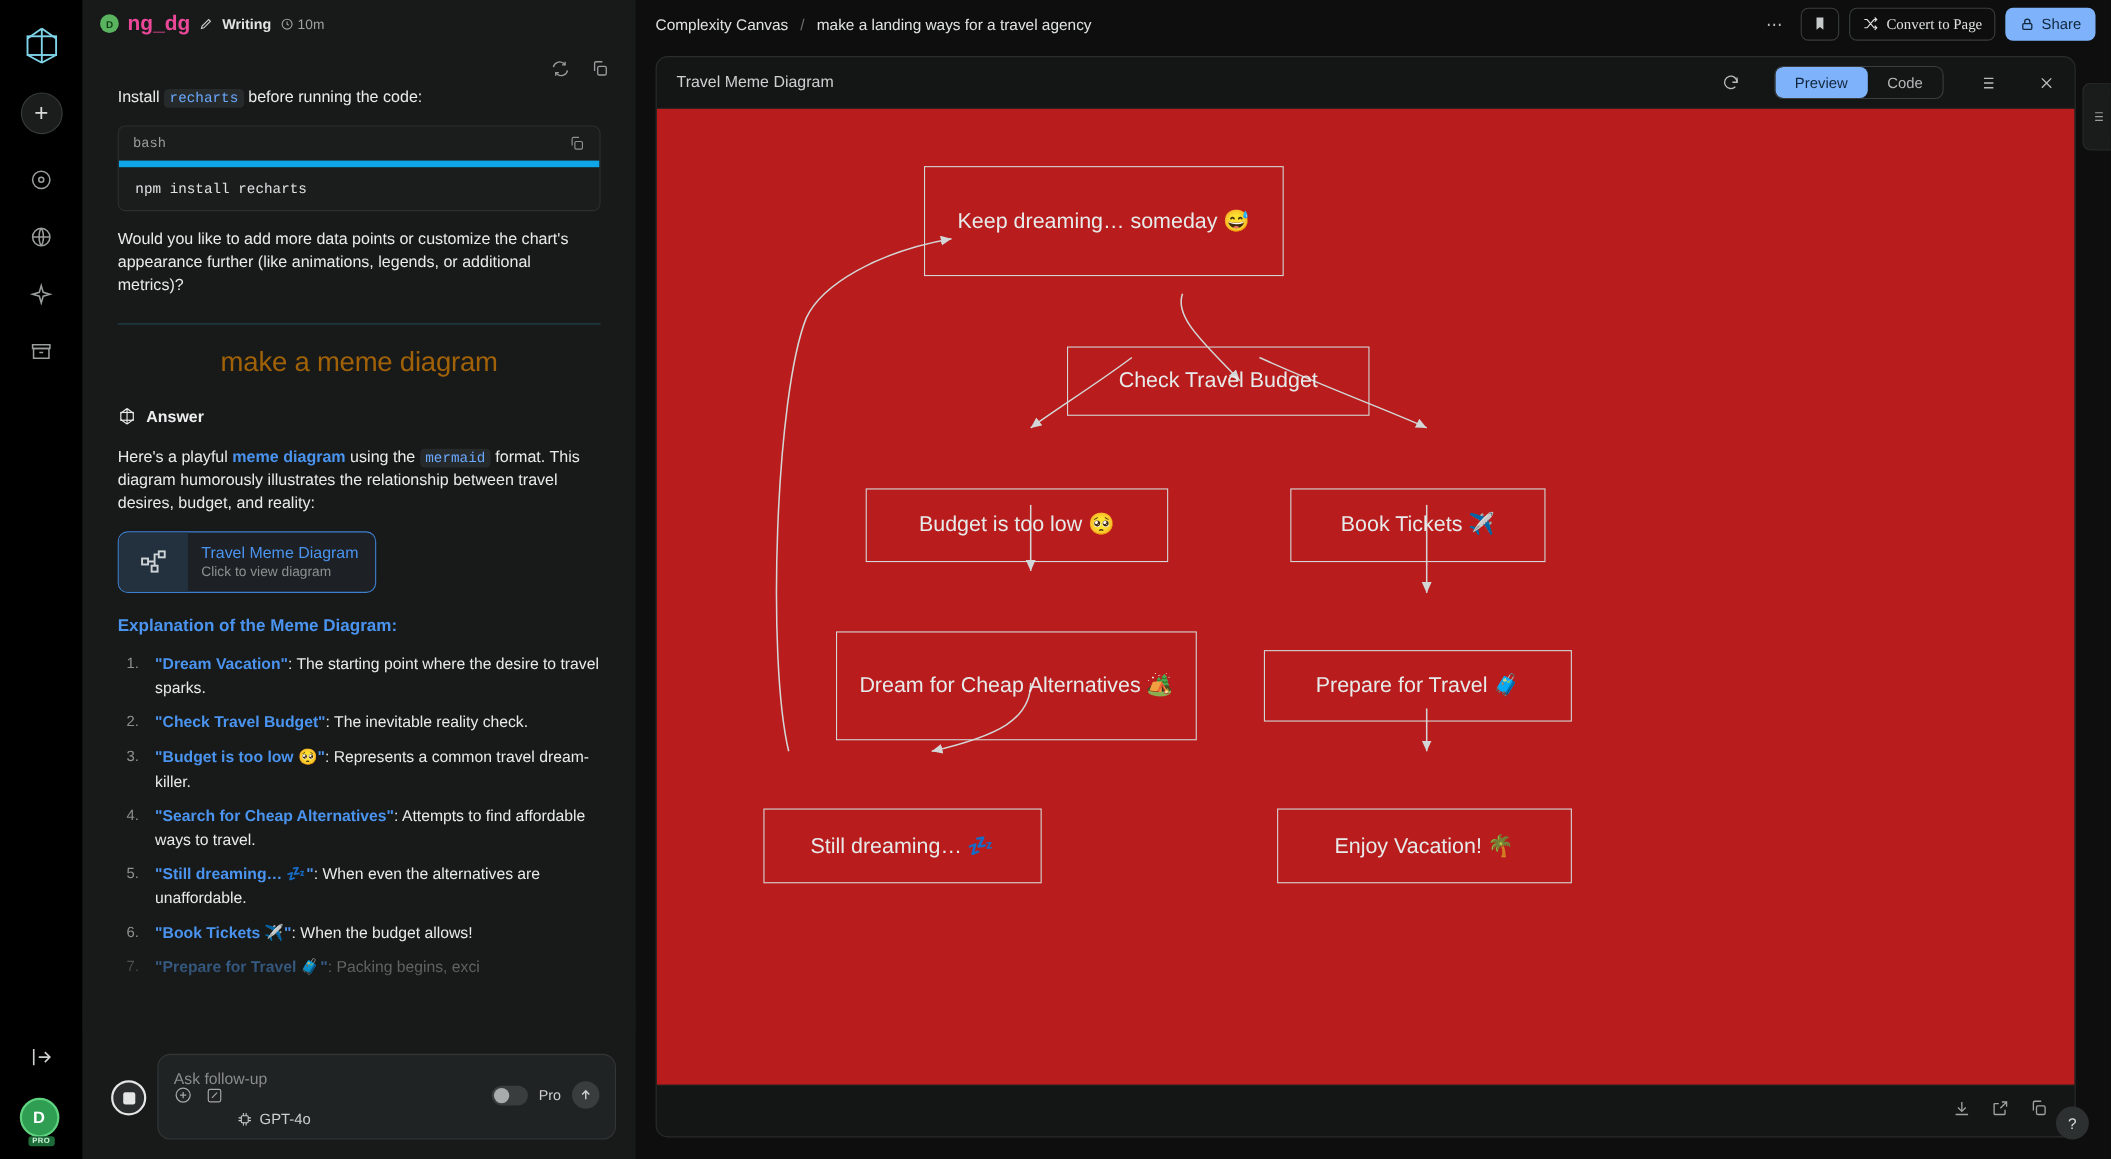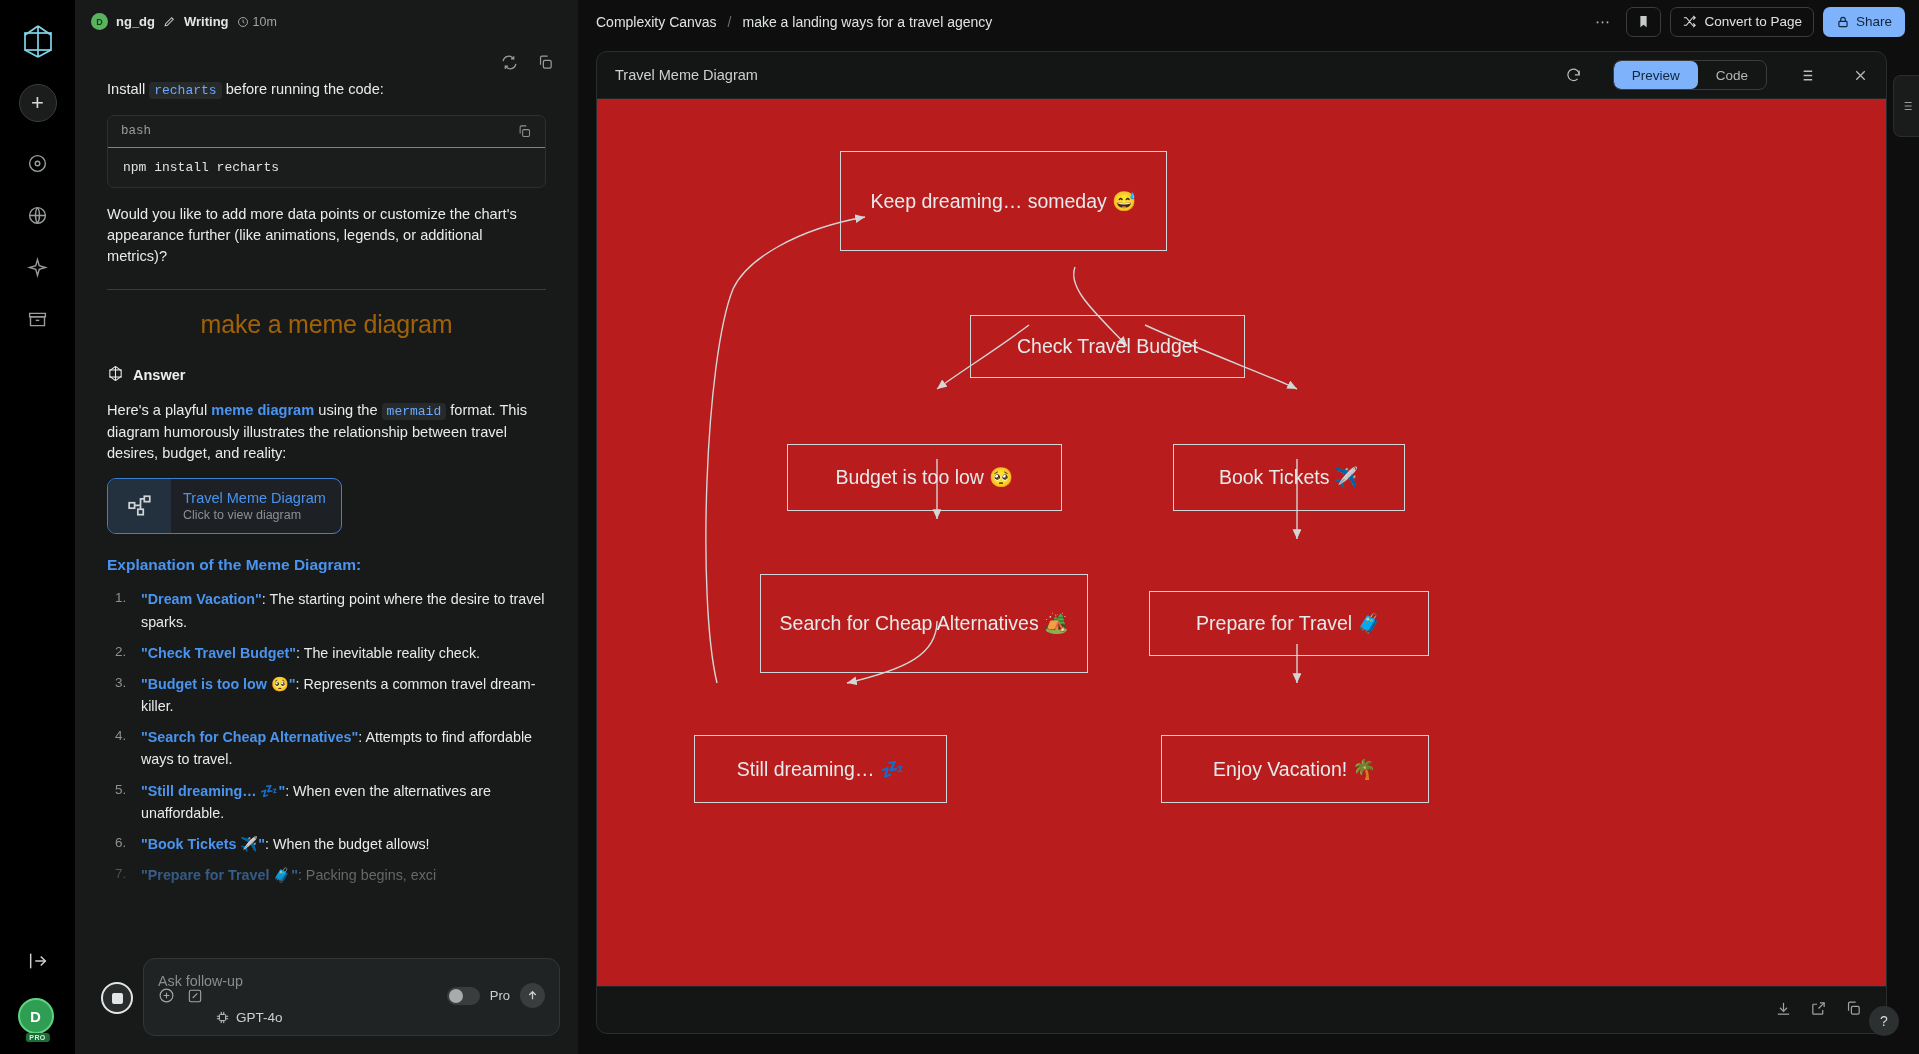--- a/index.html
+++ b/index.html
@@ -54,41 +54,41 @@
   }
   .chat-topbar {
     height: 43px; display: flex; align-items: center; gap: 8px;
     padding: 0 16px; color: #c9cccc; font-size: 13px;
   }
   .chat-topbar .dot-av {
     width: 17px; height: 17px; border-radius: 50%; background: #5ab45f;
     color: #123f16; font-size: 9px; font-weight: 700;
     display: flex; align-items: center; justify-content: center;
   }
-  .chat-topbar .name { font-weight: 700; font-size: 13px; color:#e5e5e5; }
+  .chat-topbar .name { font-weight: 700; font-size: 19px; color:#ec4899; }
   .chat-topbar .sep-icon { color: #c5c8c8; font-size: 11px; display:flex; }
   .chat-topbar .writing { font-weight: 700; font-size: 13px; color:#e3e5e5; }
   .chat-topbar .time { color: #9fa2a2; font-size: 12.5px; display:flex; align-items:center; gap:4px;}
 
   .chat-actions {
     display: flex; gap: 14px; justify-content: flex-end;
     padding: 8px 22px 0 0; color: #9a9d9d;
   }
   .chat-actions .act { width: 22px; height: 22px; display:flex; align-items:center; justify-content:center; }
 
   .chat-body { padding: 6px 32px 0 32px; color: #e9ebeb; }
   .para { font-size: 14.6px; line-height: 1.45; color: #e9ebeb; margin-bottom: 14px; }
   code.inline {
     font-family: "Liberation Mono", monospace; font-size: 13px;
     background: #262a2b; color: #6ba8ff; padding: 1px 5px; border-radius: 4px;
   }
   .codeblock { border: 1px solid #2c2f2f; border-radius: 7px; overflow: hidden; margin-bottom: 16px; background:#1b1d1d;}
   .codeblock-head {
     display: flex; align-items: center; justify-content: space-between;
-    padding: 8px 13px; border-bottom: 1px solid #0ea5e9;
+    padding: 8px 13px; border-bottom: 6px solid #0ea5e9;
     font-family: "Liberation Mono", monospace; font-size: 12.5px; color: #9a9d9d;
   }
   .codeblock-head .copy { color:#8e9191; display:flex; }
   .codeblock-body {
     padding: 12px 15px; font-family: "Liberation Mono", monospace;
     font-size: 13px; color: #dfe2e2;
   }
   .divider { height: 1px; background: #2a6a8c; opacity:.55; margin: 22px 0 20px 0; }
   .qtitle { font-size: 25px; font-weight: 400; color: #a16207; margin-bottom: 26px; letter-spacing:-.2px;text-align:center;}
   .answer-head {
@@ -183,21 +183,21 @@
     align-items: center; justify-content: center; color: #b9bcbc; font-size: 15px;
   }
   .tb-box {
     height: 30px; border: 1px solid #3a3d3d; border-radius: 7px;
     display: flex; align-items: center; justify-content: center; color: #c7caca;
     padding: 0 9px;
   }
   .btn-convert {
     height: 30px; border: 1px solid #3a3d3d; border-radius: 7px;
     display: flex; align-items: center; gap: 7px; padding: 0 11px;
-    color: #dfe1e1; font-size: 13.5px;
+    color: #dfe1e1; font-size: 13.5px; font-family: Liberation Serif, serif;
   }
   .btn-share {
     height: 30px; border-radius: 7px; background: #7eb3fb; color: #11253d;
     display: flex; align-items: center; gap: 6px; padding: 0 13px;
     font-size: 13.5px; font-weight: 500;
   }
 
   .panel {
     position: absolute; left: 18px; right: 32px; top: 51px; bottom: 20px;
     background: #141616; border: 1px solid #2a2d2d; border-radius: 11px;
@@ -551,21 +551,21 @@
         <div class="mnode" style="left:373px;top:216px;width:275px;height:63px;">
           <span>Check Travel Budget</span>
         </div>
         <div class="mnode" style="left:576px;top:345px;width:232px;height:67px;">
           <span>Book Tickets ✈️</span>
         </div>
         <div class="mnode" style="left:190px;top:345px;width:275px;height:67px;">
           <span>Budget is too low 🥺</span>
         </div>
         <div class="mnode" style="left:163px;top:475px;width:328px;height:99px;">
-          <span>Search for Cheap Alternatives 🏕️</span>
+          <span>Dream for Cheap Alternatives 🏕️</span>
         </div>
         <div class="mnode" style="left:552px;top:492px;width:280px;height:65px;">
           <span>Prepare for Travel 🧳</span>
         </div>
         <div class="mnode" style="left:97px;top:636px;width:253px;height:68px;">
           <span>Still dreaming… 💤</span>
         </div>
         <div class="mnode" style="left:564px;top:636px;width:268px;height:68px;">
           <span>Enjoy Vacation! 🌴</span>
         </div>

